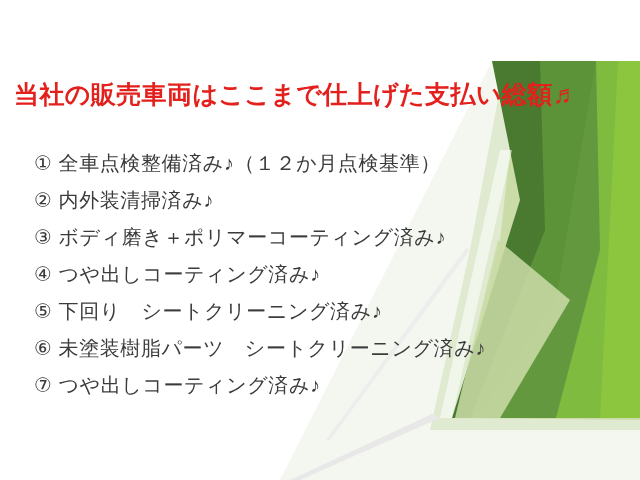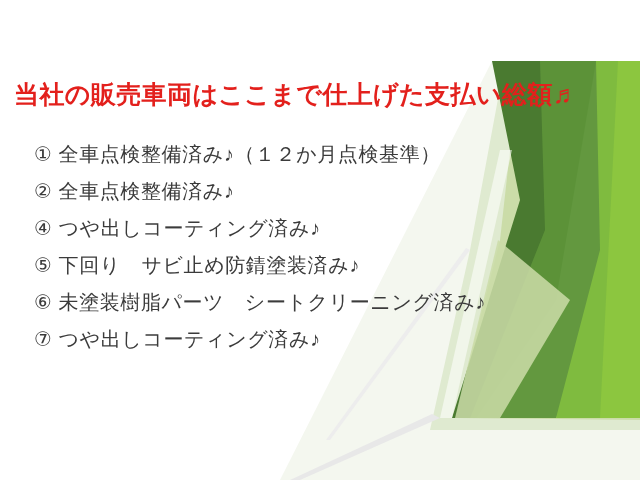--- a/index.html
+++ b/index.html
@@ -36,21 +36,21 @@
     font-weight: 700;
     color: #e3201c;
     letter-spacing: 0.4px;
     white-space: nowrap;
   }
 
   
   #list {
     position: absolute;
     left: 34px;
-    top: 137px;
+    top: 146px;
     width: 600px;
     text-decoration: underline;
   }
   .list-item {
     height: 37px;
     line-height: 34px;
     font-size: 20px;
     color: #3b3b3b;
     white-space: nowrap;
     letter-spacing: 0.6px;
@@ -99,30 +99,33 @@
 
   <div id="title">当社の販売車両はここまで仕上げた支払い総額♬</div>
 
   <div id="list">
 
     <div class="list-item">
       <span class="li-marker">①</span><span class="li-text">全車点検整備済み♪（１２か月点検基準）</span>
     </div>
 
     <div class="list-item">
-      <span class="li-marker">②</span><span class="li-text">全車点検整備済み♪</span>
+      <span class="li-marker">②</span><span class="li-text">内外装清掃済み♪</span>
     </div>
 
+    <div class="list-item">
+      <span class="li-marker">③</span><span class="li-text">ボディ磨き＋ポリマーコーティング済み♪</span>
+    </div>
 
     <div class="list-item">
       <span class="li-marker">④</span><span class="li-text">つや出しコーティング済み♪</span>
     </div>
 
     <div class="list-item">
-      <span class="li-marker">⑤</span><span class="li-text">下回り　サビ止め防錆塗装済み♪</span>
+      <span class="li-marker">⑤</span><span class="li-text">下回り　シートクリーニング済み♪</span>
     </div>
 
     <div class="list-item">
       <span class="li-marker">⑥</span><span class="li-text">未塗装樹脂パーツ　シートクリーニング済み♪</span>
     </div>
 
     <div class="list-item">
       <span class="li-marker">⑦</span><span class="li-text">つや出しコーティング済み♪</span>
     </div>
 

